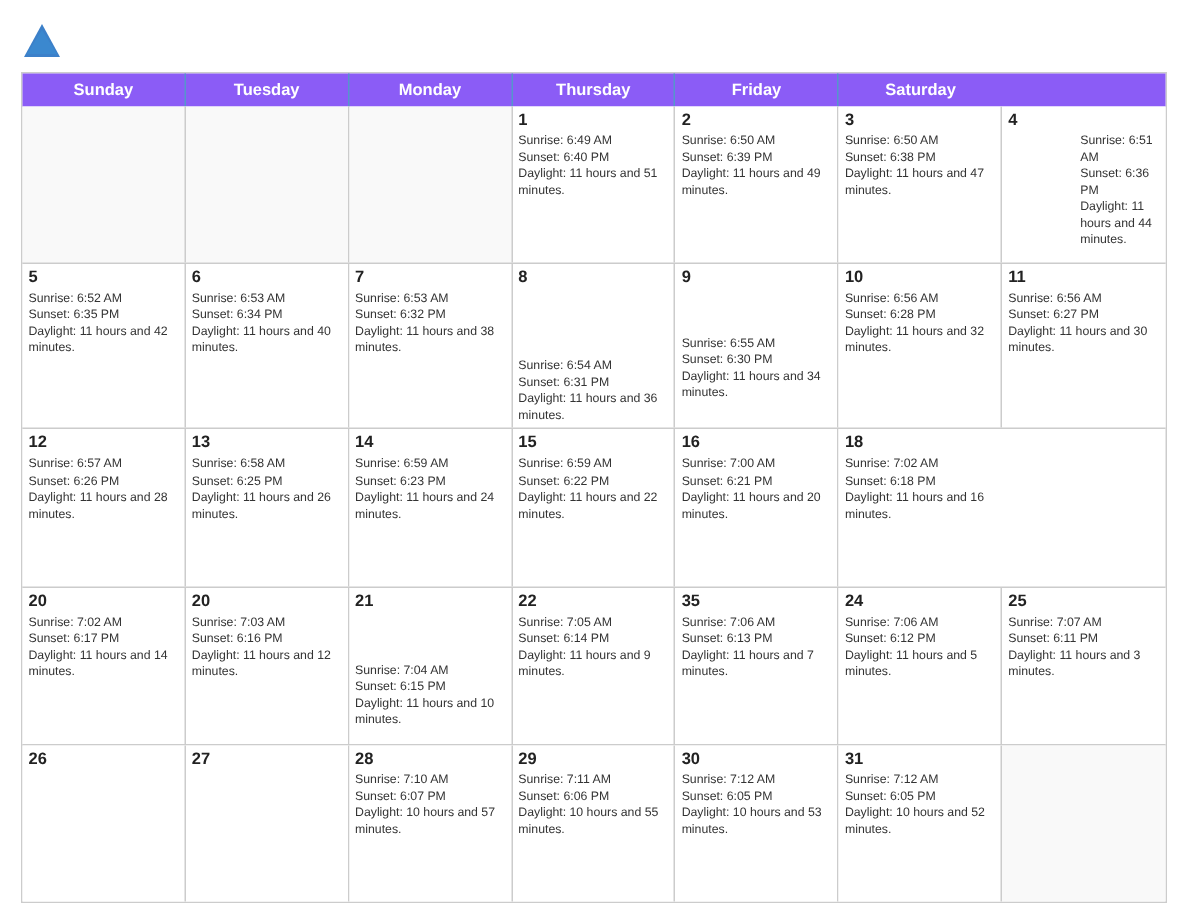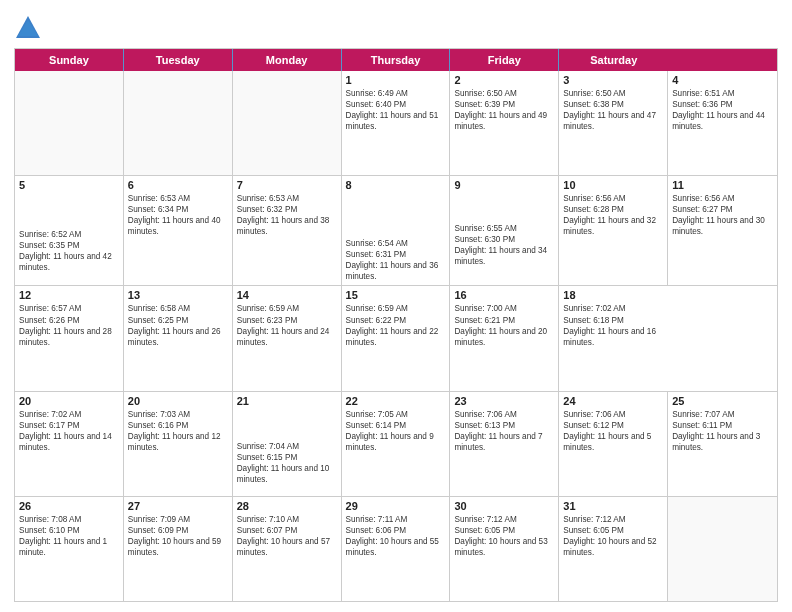--- a/index.html
+++ b/index.html
@@ -63,21 +63,21 @@
     }
     .calendar {
       flex: 1;
       display: flex;
       flex-direction: column;
       border: 1px solid #ccc;
     }
     .cal-header {
       display: grid;
       grid-template-columns: repeat(7, 1fr);
-      background: #be185d;
+      background: #8b5cf6;
     }
     .cal-header-cell {
       color: #fff;
       font-size: 11px;
       font-weight: bold;
       text-align: center;
       padding: 5px 2px;
       border-right: 1px solid #5595cc;
     }
     .cal-header-cell:last-child { border-right: none; }
@@ -164,29 +164,29 @@
 Daylight: 11 hours and 49 minutes.</div>
           </div>
           <div class="cal-cell">
             <div class="day-num">3</div>
             <div class="cell-text" style="white-space: pre-line;">Sunrise: 6:50 AM
 Sunset: 6:38 PM
 Daylight: 11 hours and 47 minutes.</div>
           </div>
           <div class="cal-cell">
             <div class="day-num">4</div>
-            <div class="cell-text" style="white-space: pre-line;">Sunrise: 6:51 AM
+            <div class="cell-text" style="white-space: pre-line; margin-left: 48px;">Sunrise: 6:51 AM
 Sunset: 6:36 PM
 Daylight: 11 hours and 44 minutes.</div>
           </div>
         </div>
         <div class="cal-row">
           <div class="cal-cell">
             <div class="day-num">5</div>
-            <div class="cell-text" style="white-space: pre-line; margin-top: 36px;">Sunrise: 6:52 AM
+            <div class="cell-text" style="white-space: pre-line;">Sunrise: 6:52 AM
 Sunset: 6:35 PM
 Daylight: 11 hours and 42 minutes.</div>
           </div>
           <div class="cal-cell">
             <div class="day-num">6</div>
             <div class="cell-text" style="white-space: pre-line;">Sunrise: 6:53 AM
 Sunset: 6:34 PM
 Daylight: 11 hours and 40 minutes.</div>
           </div>
           <div class="cal-cell">
@@ -277,50 +277,44 @@
 Sunset: 6:15 PM
 Daylight: 11 hours and 10 minutes.</div>
           </div>
           <div class="cal-cell">
             <div class="day-num">22</div>
             <div class="cell-text" style="white-space: pre-line;">Sunrise: 7:05 AM
 Sunset: 6:14 PM
 Daylight: 11 hours and 9 minutes.</div>
           </div>
           <div class="cal-cell">
-            <div class="day-num">23</div>
+            <div class="day-num">35</div>
             <div class="cell-text" style="white-space: pre-line;">Sunrise: 7:06 AM
 Sunset: 6:13 PM
 Daylight: 11 hours and 7 minutes.</div>
           </div>
           <div class="cal-cell">
             <div class="day-num">24</div>
             <div class="cell-text" style="white-space: pre-line;">Sunrise: 7:06 AM
 Sunset: 6:12 PM
 Daylight: 11 hours and 5 minutes.</div>
           </div>
           <div class="cal-cell">
             <div class="day-num">25</div>
             <div class="cell-text" style="white-space: pre-line;">Sunrise: 7:07 AM
 Sunset: 6:11 PM
 Daylight: 11 hours and 3 minutes.</div>
           </div>
         </div>
         <div class="cal-row">
           <div class="cal-cell">
             <div class="day-num">26</div>
-            <div class="cell-text" style="white-space: pre-line;">Sunrise: 7:08 AM
-Sunset: 6:10 PM
-Daylight: 11 hours and 1 minute.</div>
           </div>
           <div class="cal-cell">
             <div class="day-num">27</div>
-            <div class="cell-text" style="white-space: pre-line;">Sunrise: 7:09 AM
-Sunset: 6:09 PM
-Daylight: 10 hours and 59 minutes.</div>
           </div>
           <div class="cal-cell">
             <div class="day-num">28</div>
             <div class="cell-text" style="white-space: pre-line;">Sunrise: 7:10 AM
 Sunset: 6:07 PM
 Daylight: 10 hours and 57 minutes.</div>
           </div>
           <div class="cal-cell">
             <div class="day-num">29</div>
             <div class="cell-text" style="white-space: pre-line;">Sunrise: 7:11 AM

